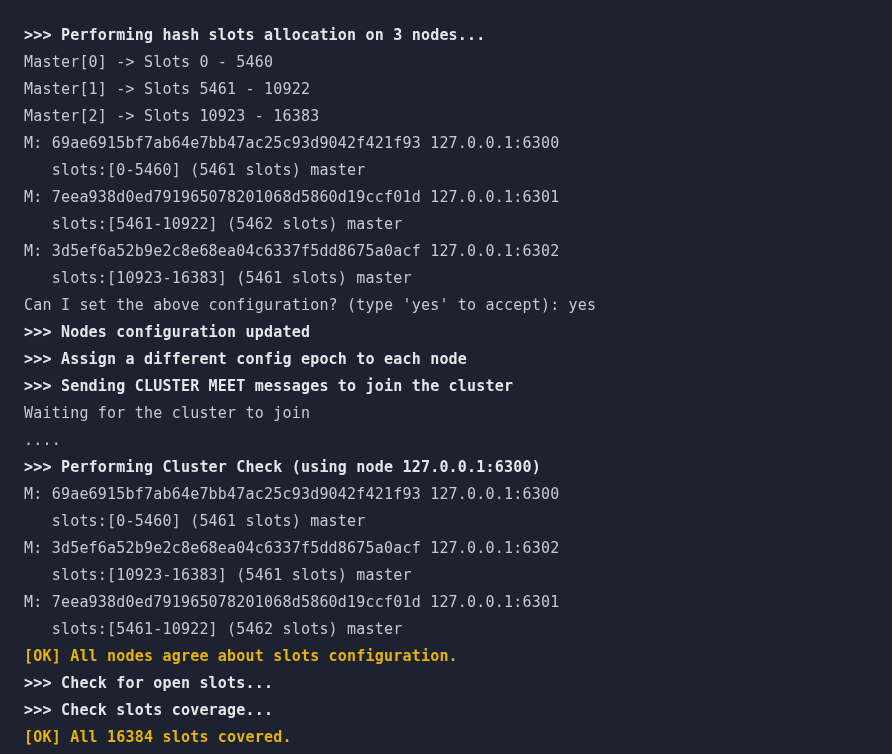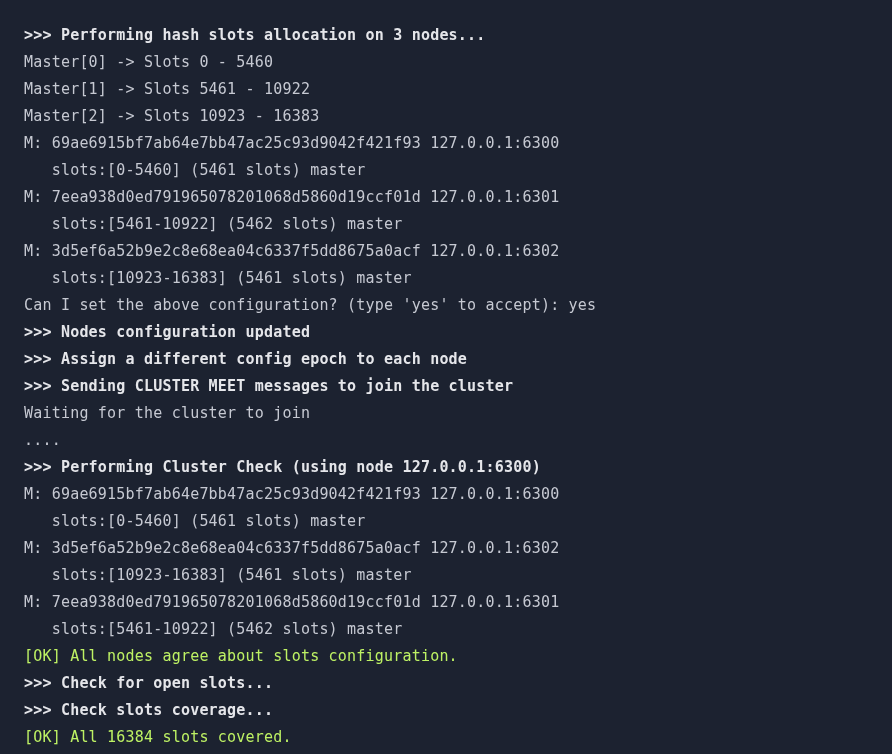--- a/index.html
+++ b/index.html
@@ -15,18 +15,18 @@
     padding: 6px 8px;
     font-family: "Menlo", "Consolas", "DejaVu Sans Mono", "Liberation Mono", monospace;
     font-size: 15px;
     line-height: 27px;
     letter-spacing: 0.2px;
     color: #c6c9d2;
     white-space: pre;
   }
   .line { display: block; }
   .bold { font-weight: 700; color: #e5e6ea; }
-  .ok   { font-weight: 400; color: #bef264; }
+  .ok   { font-weight: 700; color: #eab308; }
 </style>
 </head>
 <body>
 
 <pre class="terminal"><span class="line bold">&gt;&gt;&gt; Performing hash slots allocation on 3 nodes...</span><span class="line ">Master[0] -&gt; Slots 0 - 5460</span><span class="line ">Master[1] -&gt; Slots 5461 - 10922</span><span class="line ">Master[2] -&gt; Slots 10923 - 16383</span><span class="line ">M: 69ae6915bf7ab64e7bb47ac25c93d9042f421f93 127.0.0.1:6300</span><span class="line ">   slots:[0-5460] (5461 slots) master</span><span class="line ">M: 7eea938d0ed791965078201068d5860d19ccf01d 127.0.0.1:6301</span><span class="line ">   slots:[5461-10922] (5462 slots) master</span><span class="line ">M: 3d5ef6a52b9e2c8e68ea04c6337f5dd8675a0acf 127.0.0.1:6302</span><span class="line ">   slots:[10923-16383] (5461 slots) master</span><span class="line ">Can I set the above configuration? (type 'yes' to accept): yes</span><span class="line bold">&gt;&gt;&gt; Nodes configuration updated</span><span class="line bold">&gt;&gt;&gt; Assign a different config epoch to each node</span><span class="line bold">&gt;&gt;&gt; Sending CLUSTER MEET messages to join the cluster</span><span class="line ">Waiting for the cluster to join</span><span class="line ">....</span><span class="line bold">&gt;&gt;&gt; Performing Cluster Check (using node 127.0.0.1:6300)</span><span class="line ">M: 69ae6915bf7ab64e7bb47ac25c93d9042f421f93 127.0.0.1:6300</span><span class="line ">   slots:[0-5460] (5461 slots) master</span><span class="line ">M: 3d5ef6a52b9e2c8e68ea04c6337f5dd8675a0acf 127.0.0.1:6302</span><span class="line ">   slots:[10923-16383] (5461 slots) master</span><span class="line ">M: 7eea938d0ed791965078201068d5860d19ccf01d 127.0.0.1:6301</span><span class="line ">   slots:[5461-10922] (5462 slots) master</span><span class="line ok">[OK] All nodes agree about slots configuration.</span><span class="line bold">&gt;&gt;&gt; Check for open slots...</span><span class="line bold">&gt;&gt;&gt; Check slots coverage...</span><span class="line ok">[OK] All 16384 slots covered.</span></pre>
 
 </body></html>

